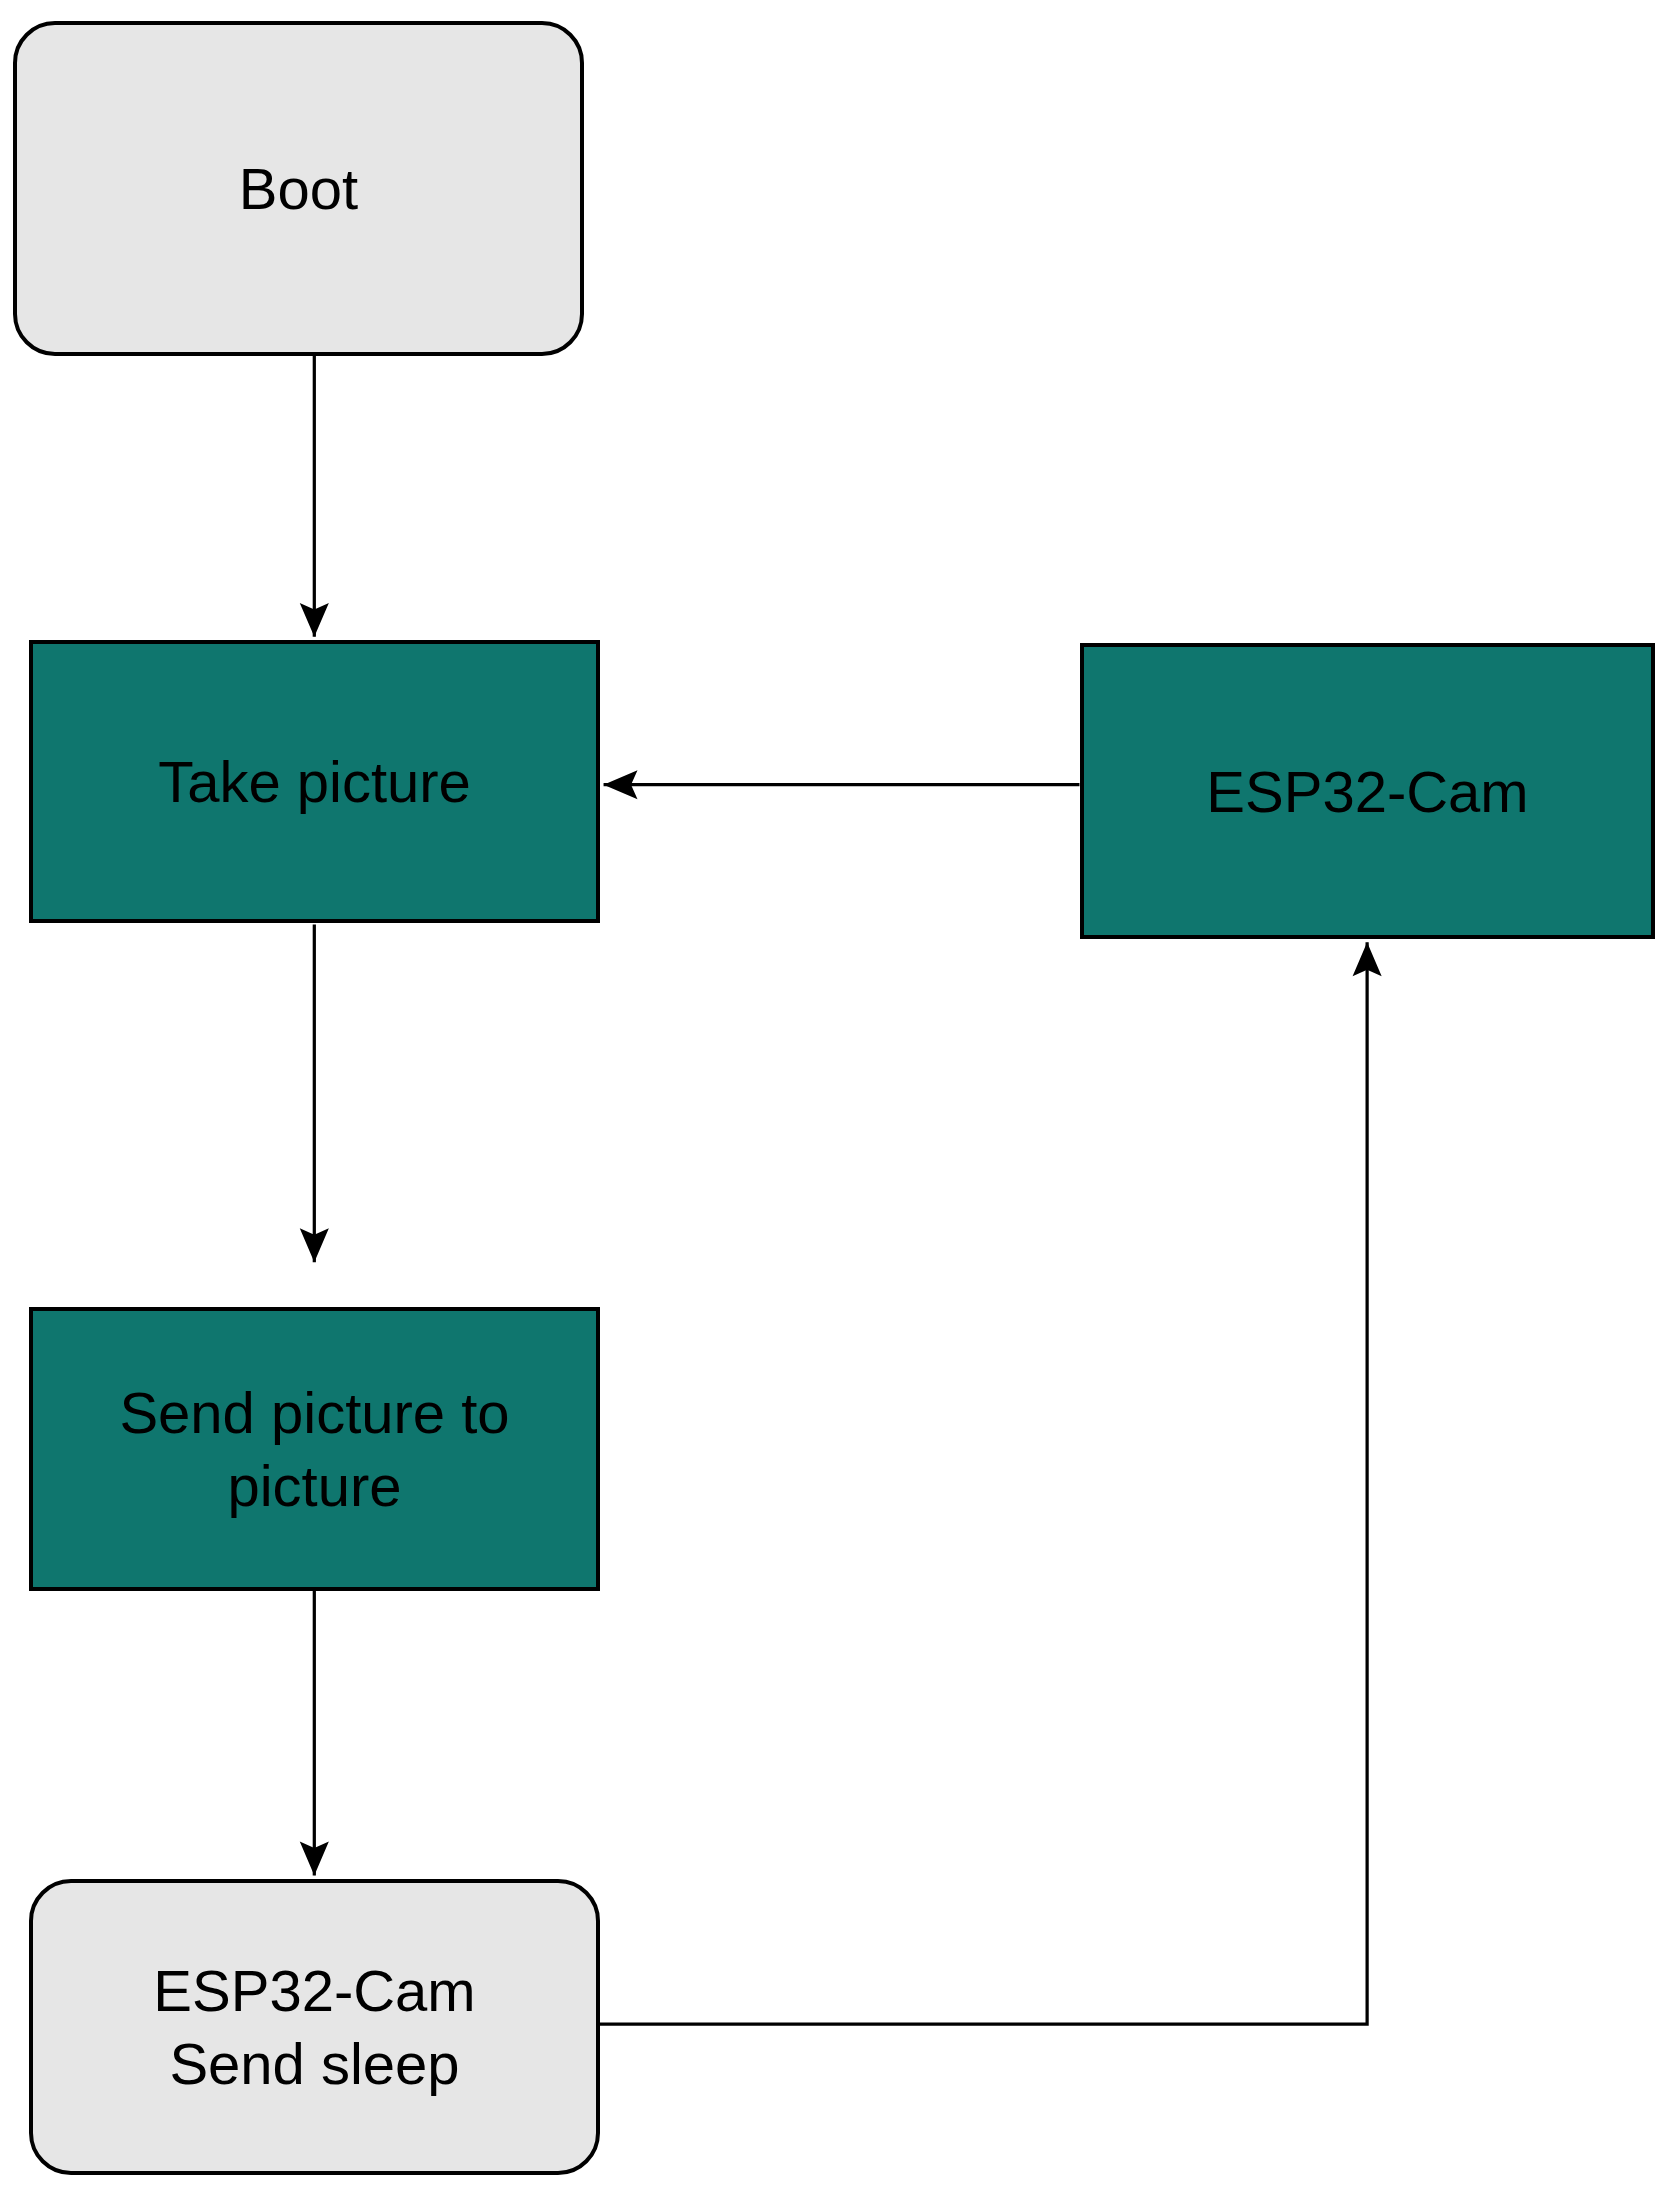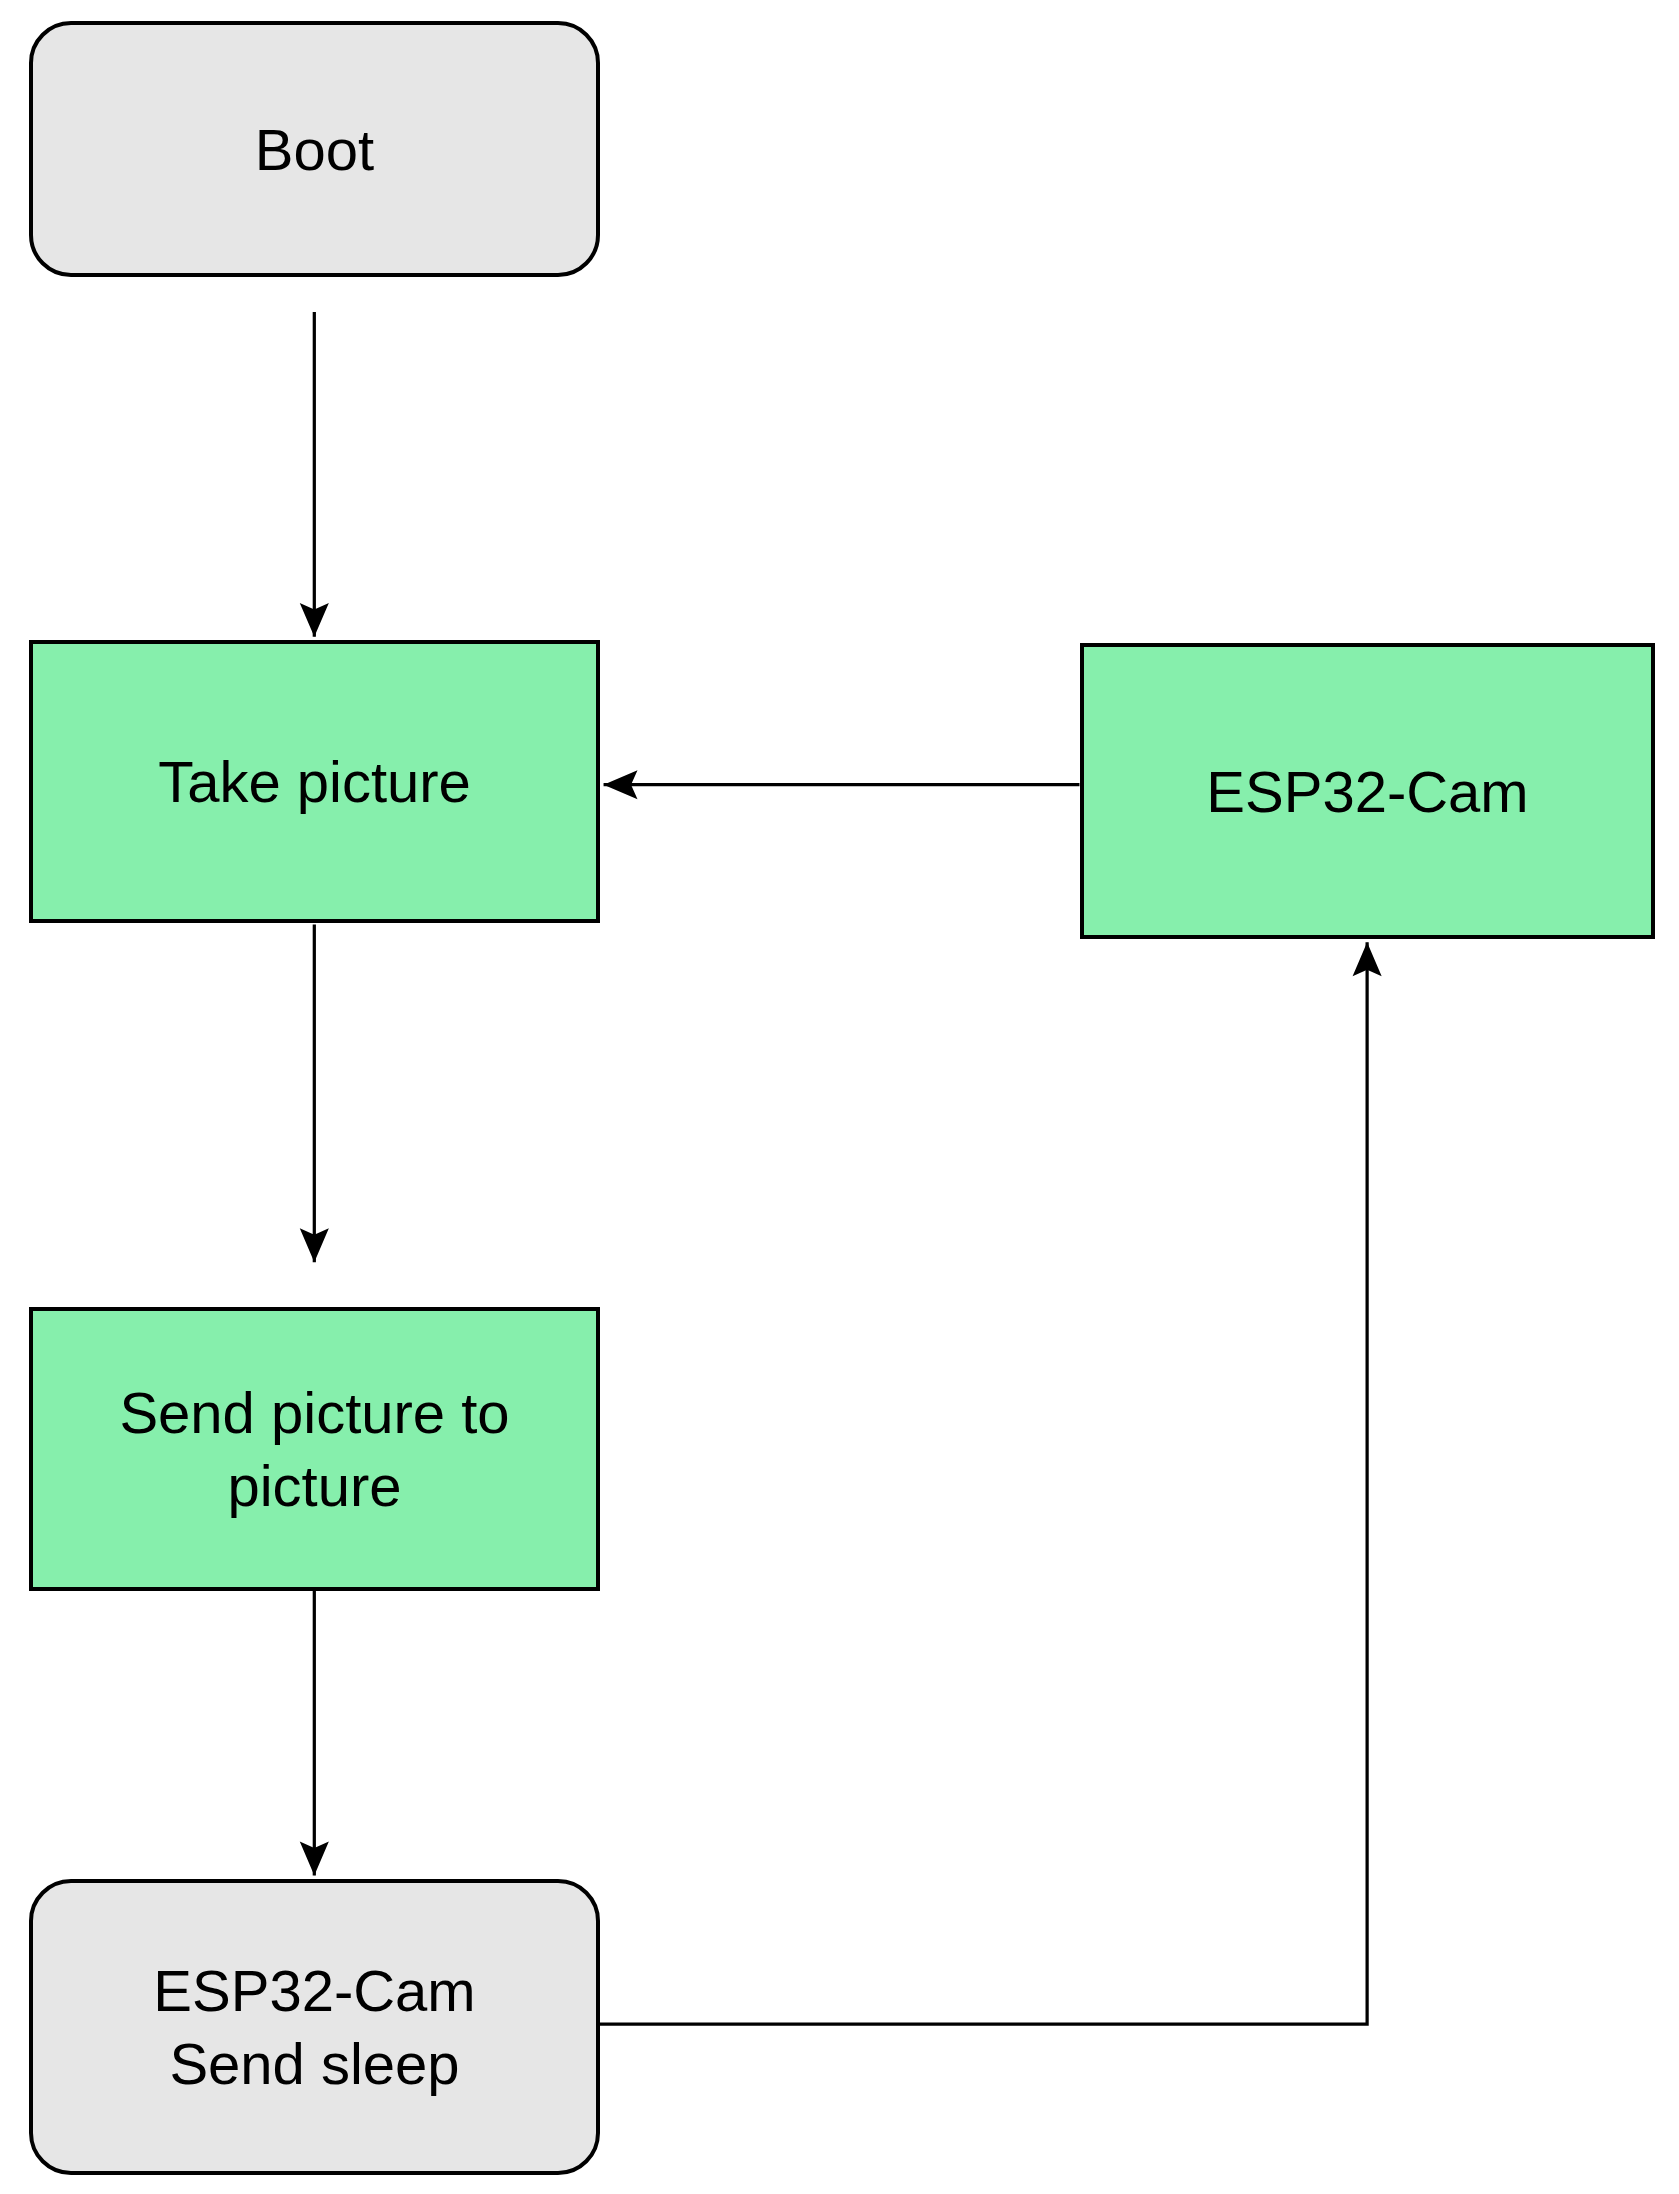--- a/index.html
+++ b/index.html
@@ -38,24 +38,24 @@
     text-align: center;
     font-size: 58px;
     line-height: 73px;
     letter-spacing: 0px;
   }
   .node.terminator {
     border-radius: 42px;
     background: #e6e6e6;
   }
   .node.process {
-    background: #86efac;
+    background: #0f766e;
     text-align: center;
   }
-  #node-boot         { left: 29px;   top: 21px;   width: 571px; height: 256px; }
+  #node-boot         { left: 13px;   top: 21px;   width: 571px; height: 335px; }
   #node-take-picture { left: 29px;   top: 640px;  width: 571px; height: 283px; }
   #node-wake-up      { left: 1080px; top: 643px;  width: 575px; height: 296px; }
   #node-send-picture { left: 29px;   top: 1266px; width: 571px; height: 284px; margin-top: 41px; }
   #node-deep-sleep   { left: 29px;   top: 1879px; width: 571px; height: 296px; }
   .node-label-line { display: block; }
 </style>
 </head>
 <body>
 
 <div class="canvas">

